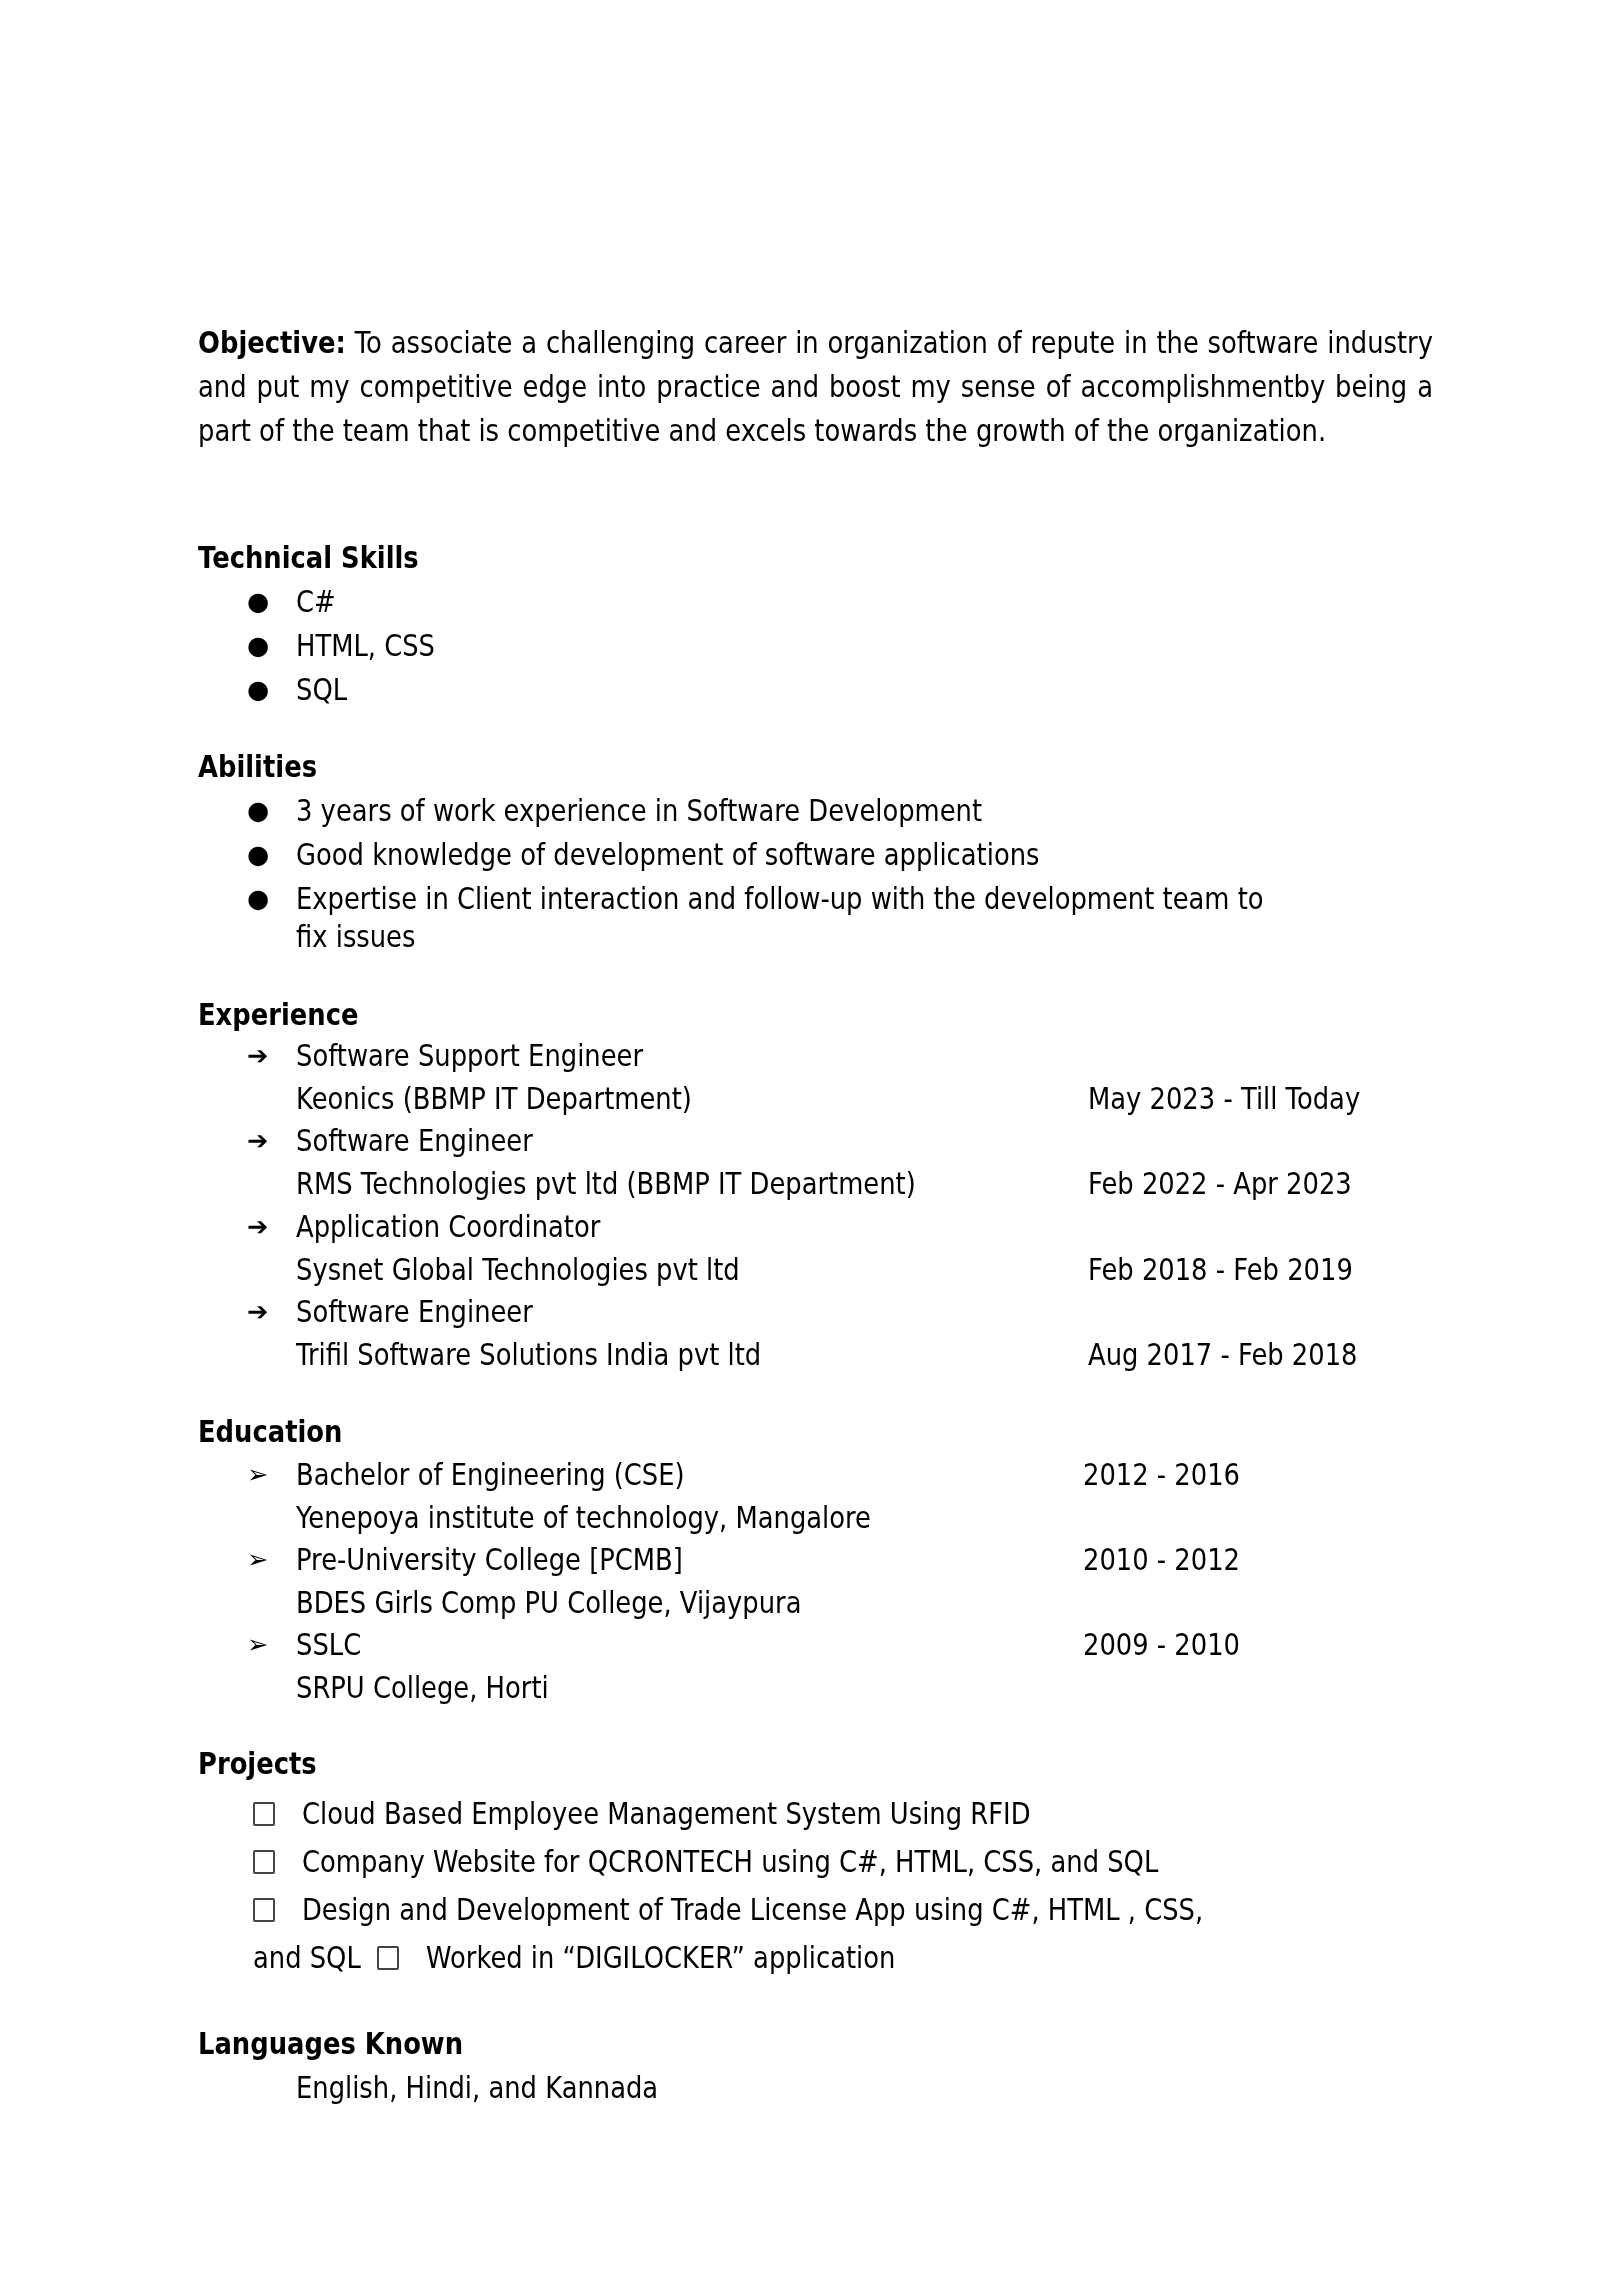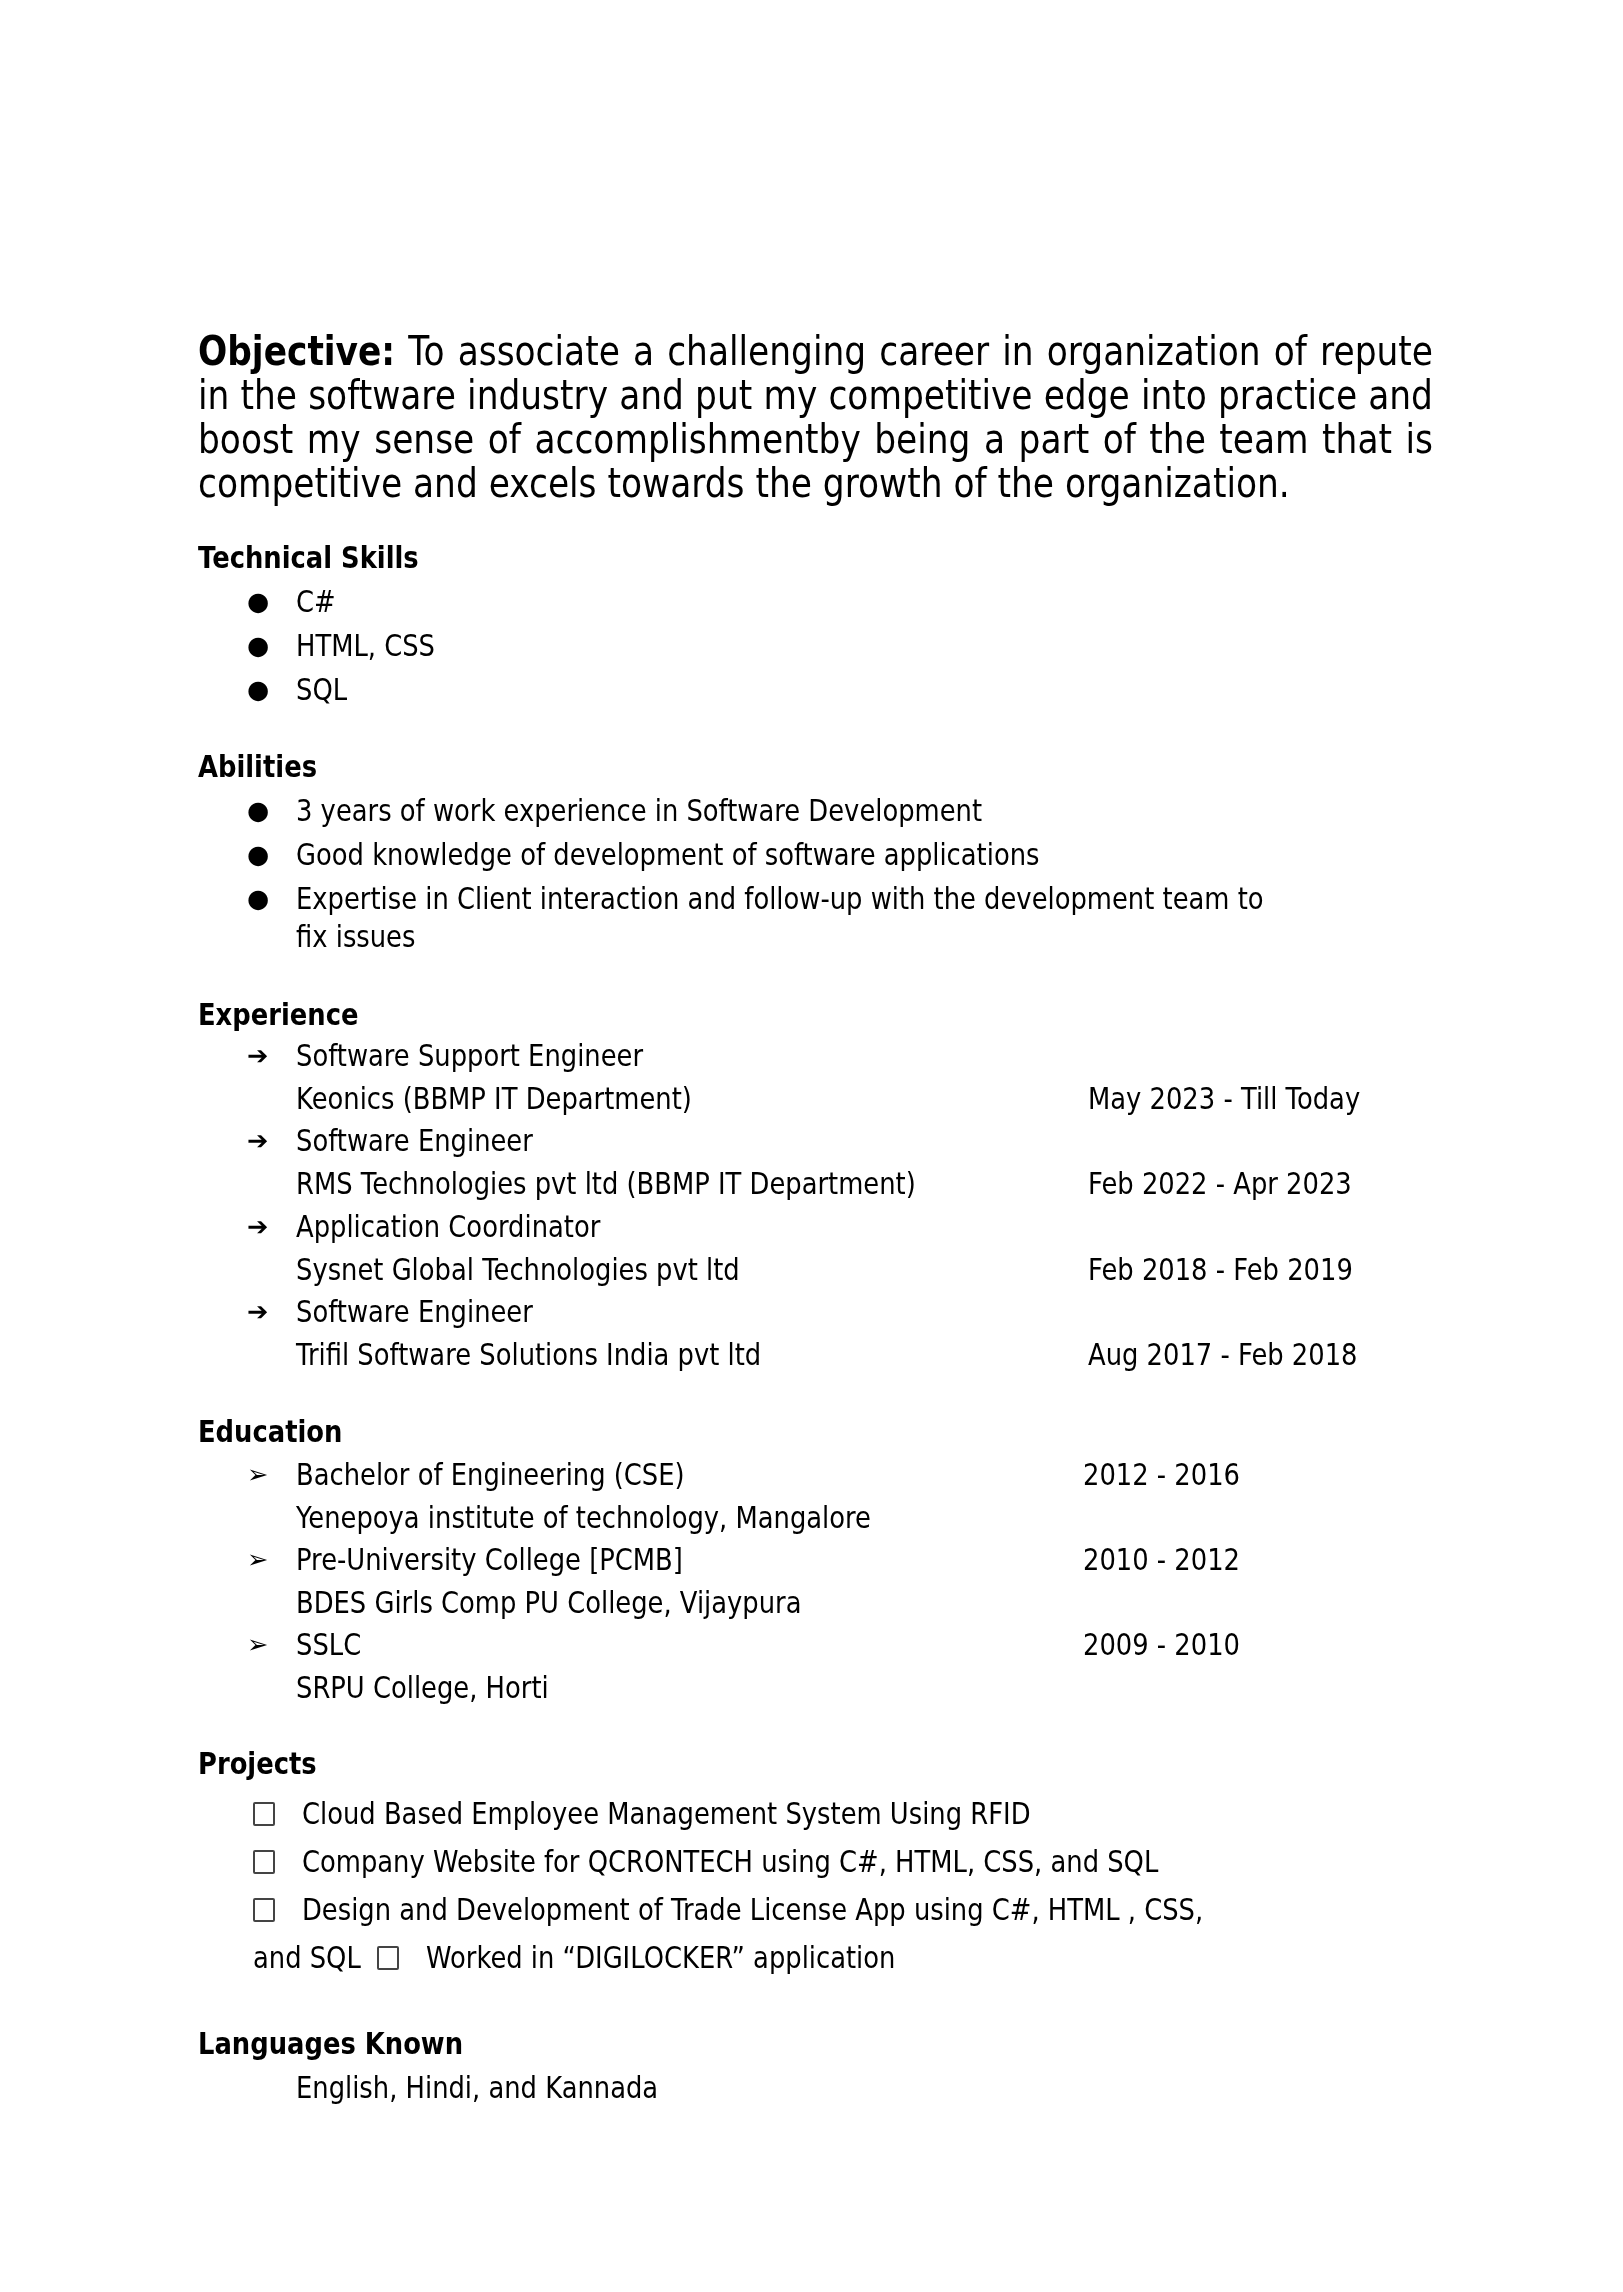--- a/index.html
+++ b/index.html
@@ -1,20 +1,20 @@
 <!DOCTYPE html>
 <html><head>
 <meta charset="utf-8">
 <style>
   html, body { margin:0; padding:0; background:#ffffff; }
   body { width:1623px; height:2293px; position:relative; overflow:hidden;
          font-family:"DejaVu Sans", sans-serif; color:#000; }
   .t { position:absolute; font-size:30px; line-height:35px; white-space:nowrap; transform:scaleX(0.86); transform-origin:left top; }
   .b { font-weight:bold; }
-  .obj { position:absolute; left:198px; top:329px; width:1235px; font-size:40px; line-height:44px; }
+  .obj { position:absolute; left:198px; top:321px; width:1235px; font-size:30px; line-height:44px; }
   .obj p { margin:0; text-align:justify; text-align-last:left; width:1436px; transform:scaleX(0.86); transform-origin:left top; }
   .mk { position:absolute; font-size:25.5px; line-height:35px; }
   .box { position:absolute; width:21.6px; height:23.5px; border:2.5px solid #444; border-radius:2px; box-sizing:border-box; }
 </style>
 </head>
 <body>
 
 <div class="obj">
   <p><span class="b">Objective:</span><span> To associate a challenging career in organization of repute in the software industry and put my competitive edge into practice and boost my sense of accomplishmentby being a part of the team that is competitive and excels towards the growth of the organization.</span></p>
 </div>

